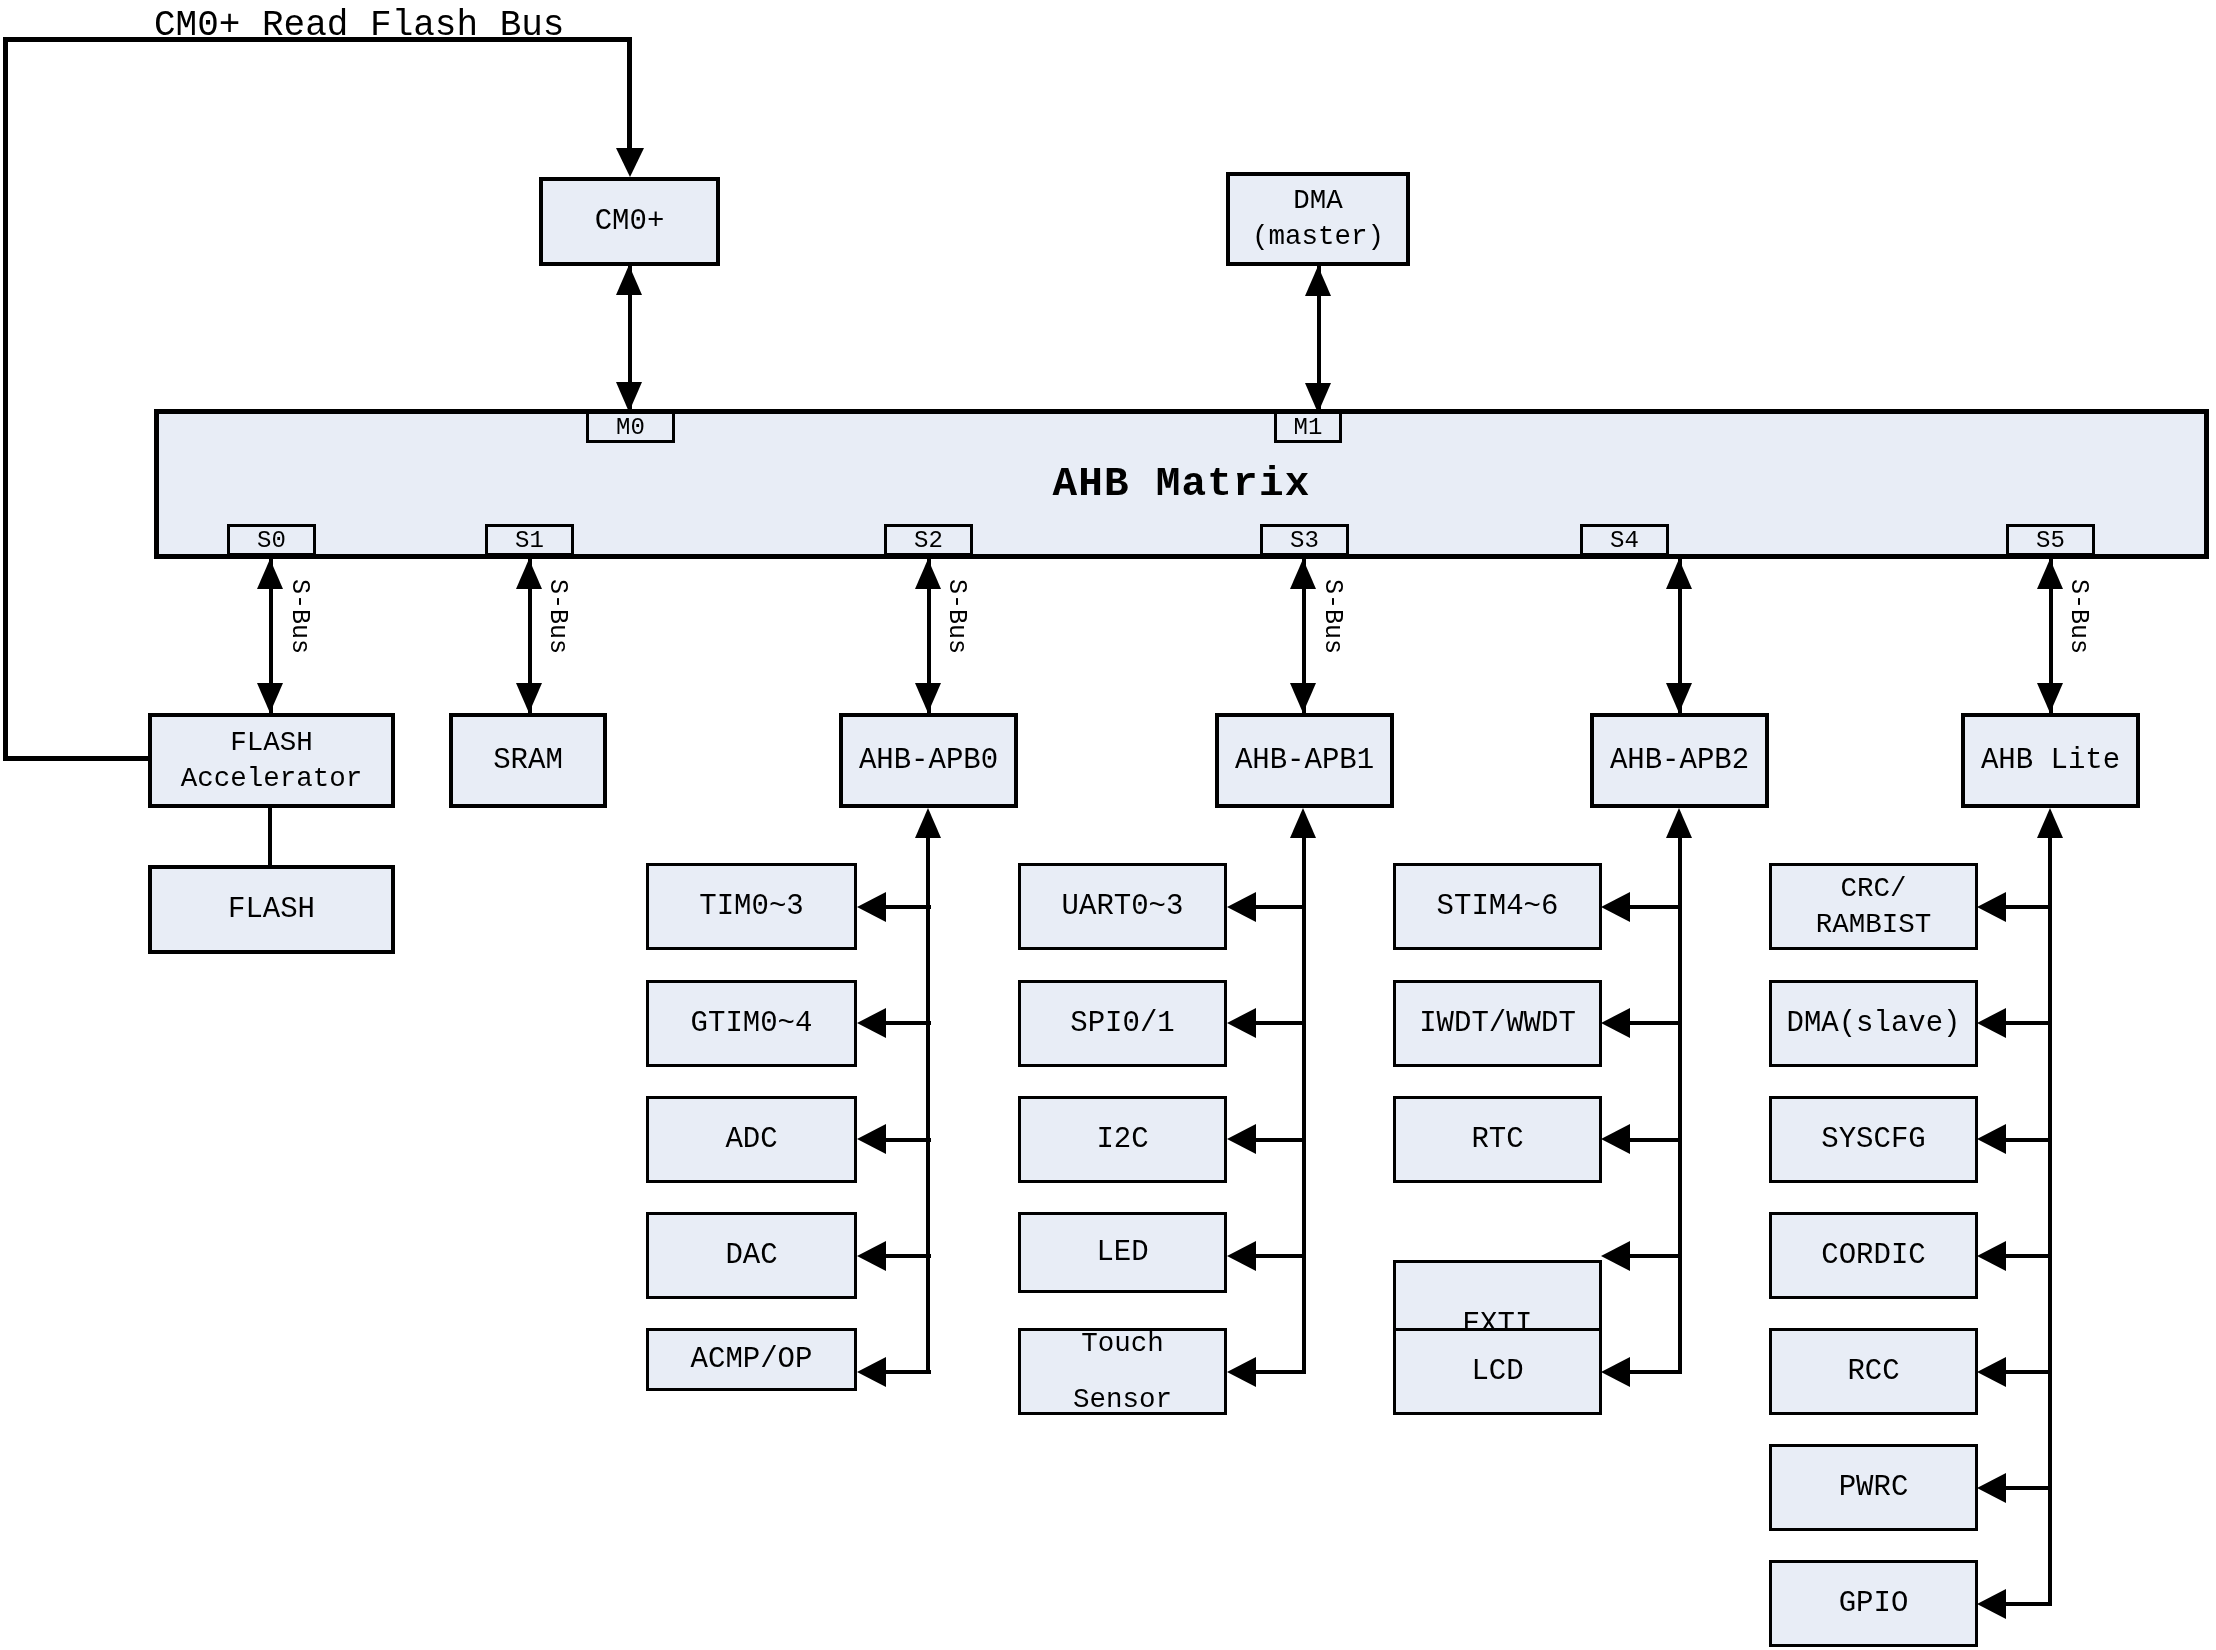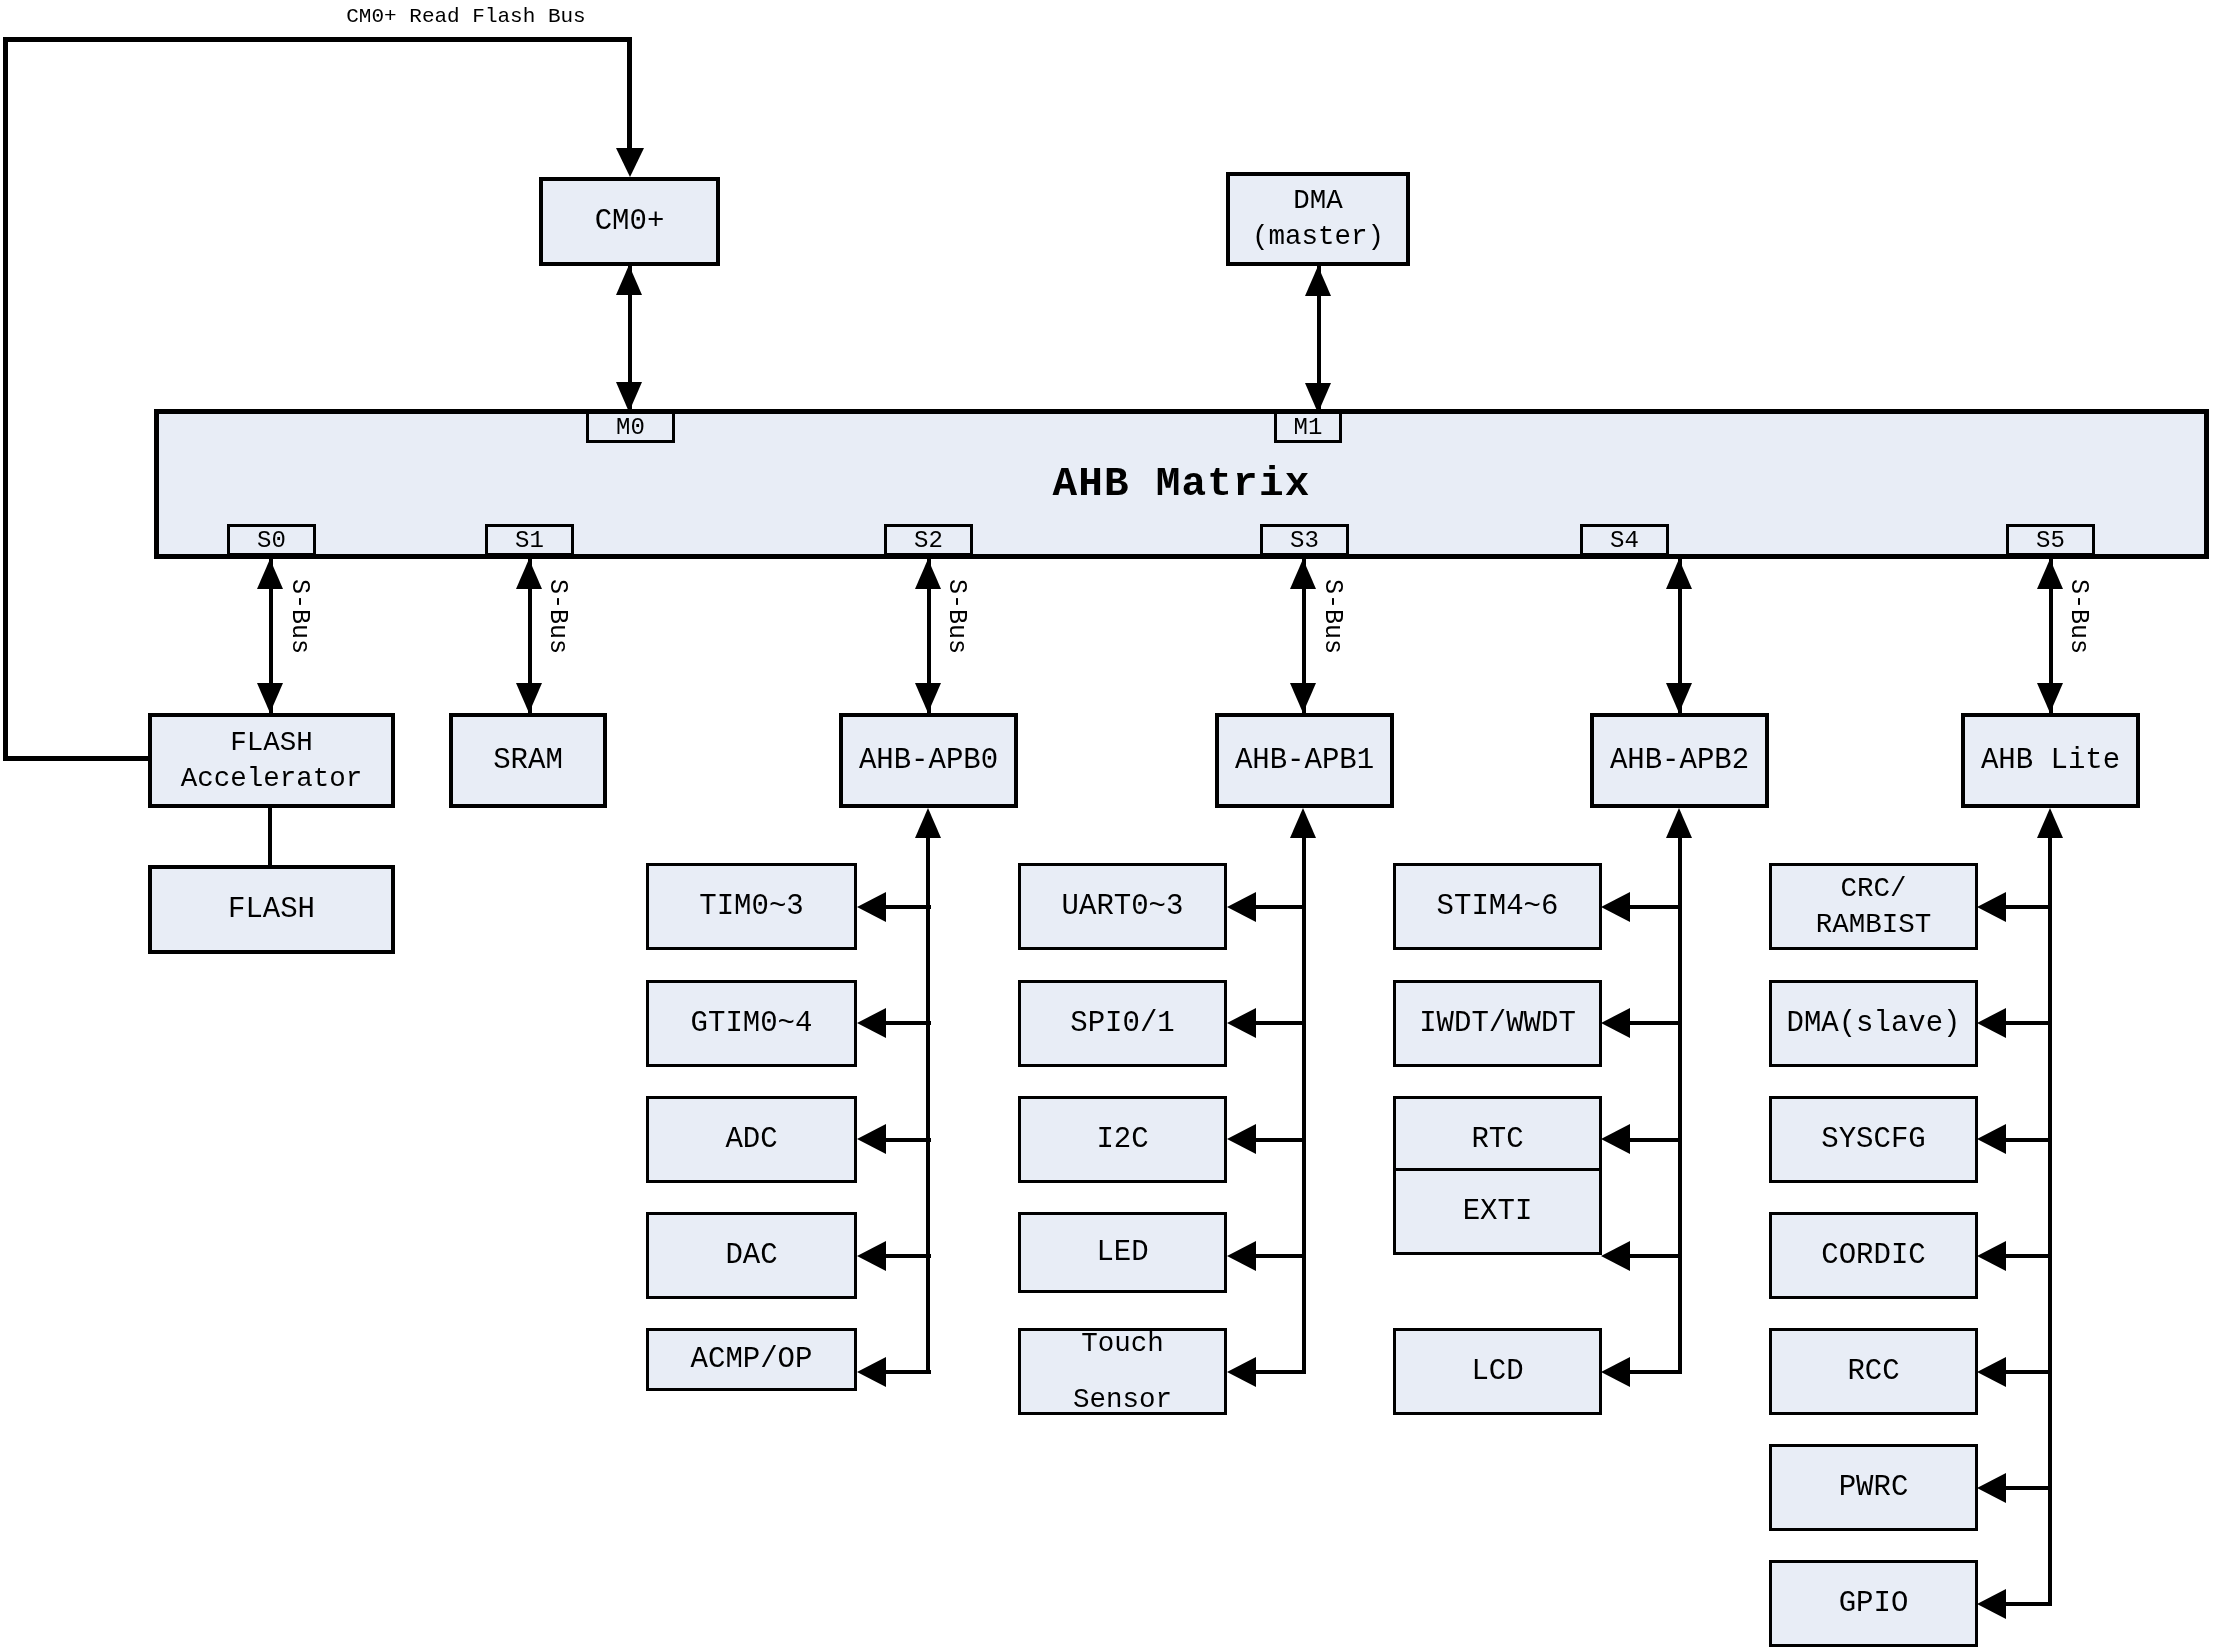--- a/index.html
+++ b/index.html
@@ -9,21 +9,21 @@
   .box{position:absolute;box-sizing:border-box;background:#e8edf6;border:4.4px solid #000;
        display:flex;flex-direction:column;align-items:center;justify-content:center;
        text-align:center;font-size:29px;line-height:1.3;}
   .periph{border-width:3.7px;}
   .small2{font-size:27.5px;}
   .port{position:absolute;box-sizing:border-box;background:#e8edf6;border:3.1px solid #000;
         display:flex;align-items:center;justify-content:center;font-size:24px;}
   .bar{position:absolute;box-sizing:border-box;background:#e8edf6;border:5px solid #000;
        display:flex;align-items:center;justify-content:center;}
   .bar .title{font-size:41px;font-weight:bold;letter-spacing:1.2px;}
-  .note{position:absolute;font-size:21px;white-space:nowrap;text-align:center;}
+  .note{position:absolute;font-size:36px;white-space:nowrap;text-align:left;}
   .sbus{position:absolute;writing-mode:vertical-rl;text-orientation:mixed;font-size:25px;}
   .tri{position:absolute;width:0;height:0;}
   .tri.down{border-left:14.4px solid transparent;border-right:14.4px solid transparent;border-top:29px solid #000;}
   .tri.up{border-left:13.7px solid transparent;border-right:13.7px solid transparent;border-bottom:30px solid #000;}
   .tri.left{border-top:15px solid transparent;border-bottom:15px solid transparent;border-right:29px solid #000;}
   .varrow{position:absolute;width:27.5px;background:linear-gradient(#000,#000) no-repeat center/4.4px 100%;}
   .varrow::before{content:"";position:absolute;left:0;top:0;width:0;height:0;
     border-left:13.7px solid transparent;border-right:13.7px solid transparent;border-bottom:30px solid #000;}
   .varrow::after{content:"";position:absolute;left:0;bottom:0;width:0;height:0;
     border-left:13.7px solid transparent;border-right:13.7px solid transparent;border-top:30px solid #000;}
@@ -182,21 +182,21 @@
 
   <div class="box periph" style="left:1393px;top:863px;width:209px;height:87px;">
     <span>STIM4~6</span>
     </div>
   <div class="box periph" style="left:1393px;top:980px;width:209px;height:87px;">
     <span>IWDT/WWDT</span>
     </div>
   <div class="box periph" style="left:1393px;top:1096px;width:209px;height:87px;">
     <span>RTC</span>
     </div>
-  <div class="box periph" style="left:1393px;top:1168px;width:209px;height:87px;">
+  <div class="box periph" style="left:1393px;top:1260px;width:209px;height:87px;justify-content:flex-end;">
     <span>EXTI</span>
     </div>
   <div class="box periph" style="left:1393px;top:1328px;width:209px;height:87px;">
     <span>LCD</span>
     </div>
   <div class="tri left" style="left:1601px;top:892px;"></div>
   <div class="hl" style="left:1626px;top:905px;width:56px;height:4.4px;"></div>
   <div class="tri left" style="left:1601px;top:1008px;"></div>
   <div class="hl" style="left:1626px;top:1021px;width:56px;height:4.4px;"></div>
   <div class="tri left" style="left:1601px;top:1124px;"></div>

